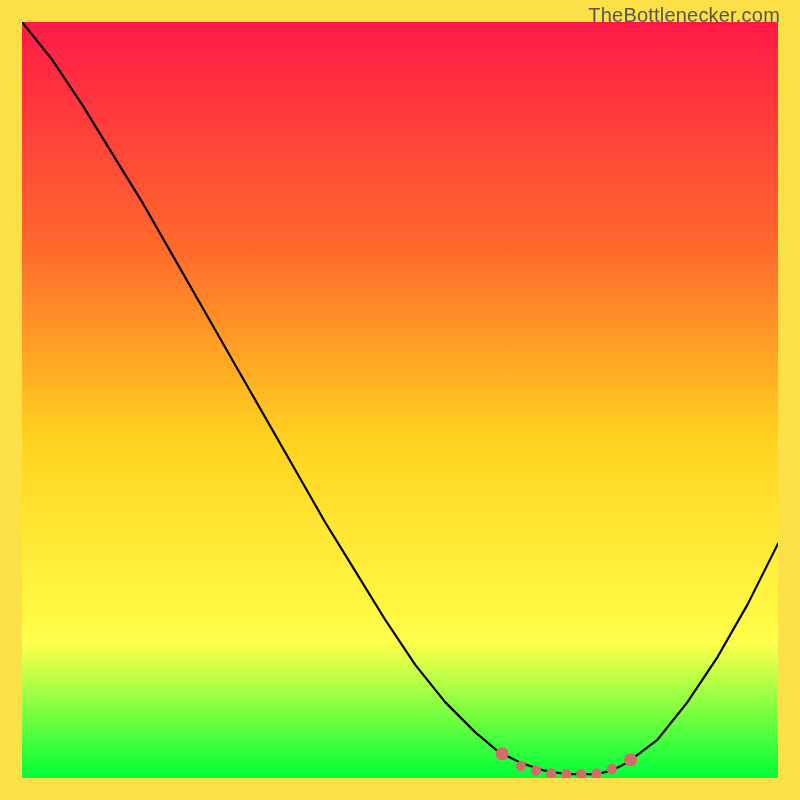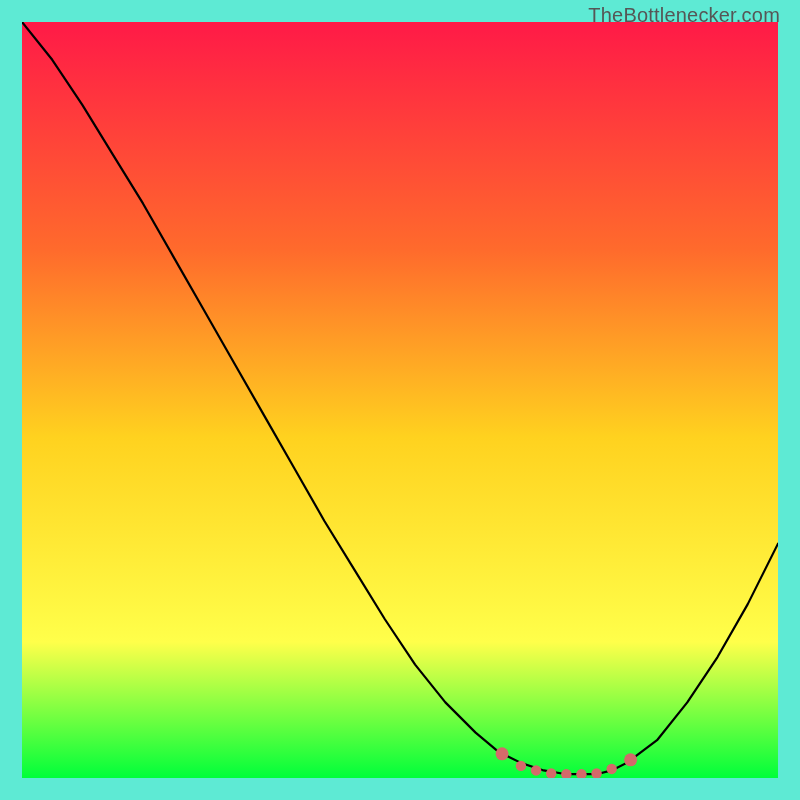--- a/index.html
+++ b/index.html
@@ -1,21 +1,21 @@
 <!DOCTYPE html>
 <html><head>
 <meta charset="utf-8">
 <style>
   * { margin: 0; padding: 0; box-sizing: border-box; }
   html, body { width: 800px; height: 800px; overflow: hidden; background: #000; font-family: Arial, sans-serif; }
   .canvas {
     position: relative;
     width: 800px;
     height: 800px;
-    background: #5eead4;
+    background: #fde047;
   }
   .watermark {
     position: absolute;
     top: 4px;
     right: 20px;
     color: #565656;
     font-size: 20px;
     font-weight: 500;
     letter-spacing: 0.2px;
     z-index: 3;

